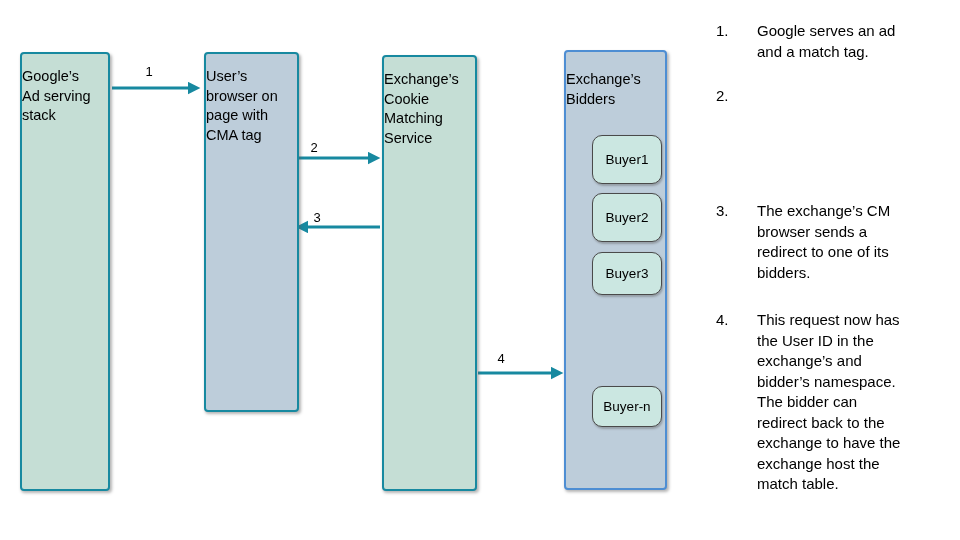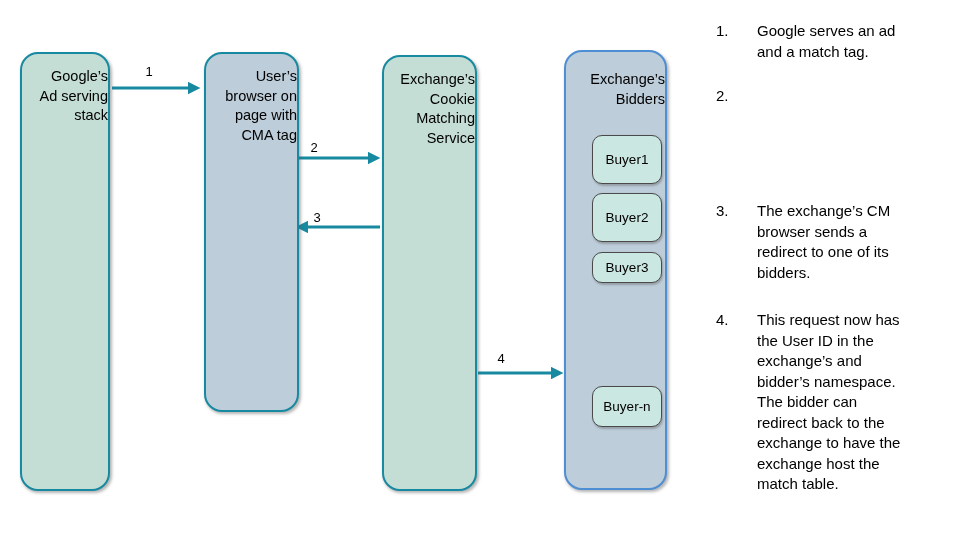--- a/index.html
+++ b/index.html
@@ -16,24 +16,24 @@
     overflow: hidden;
   }
   .arrows-svg {
     position: absolute;
     left: 0; top: 0;
     width: 960px; height: 540px;
     pointer-events: none;
   }
   .node {
     position: absolute;
-    border-radius: 18px;
+    border-radius: 4px;
     border: 2px solid var(--teal, #1789a0);
     box-shadow: 1.5px 2px 3px rgba(90,90,90,0.45);
-    text-align: right;
+    text-align: left;
   }
   .node.green { background: var(--node-green, #c5ded5); }
   .node.blue  { background: var(--node-blue, #bdcdda); }
   .node.blue-border { border-color: var(--bidders-border, #4e8ed3); }
   .node-label {
     margin-top: 13px;
     font-size: 14.5px;
     line-height: 19.5px;
     white-space: pre-line;
     color: #000;
@@ -125,21 +125,21 @@
   <div class="node blue blue-border" style="left:564px; top:50px; width:103px; height:440px;">
     <div class="node-label" style="margin-top:18px;">Exchange’s
 Bidders</div>
 
     <div class="buyer" style="top:83px; height:49px;">
       <span class="buyer-label">Buyer1</span>
     </div>
     <div class="buyer" style="top:141px; height:49px;">
       <span class="buyer-label">Buyer2</span>
     </div>
-    <div class="buyer" style="top:200px; height:31px;">
+    <div class="buyer" style="top:200px; height:43px;">
       <span class="buyer-label">Buyer3</span>
     </div>
     <div class="buyer" style="top:334px; height:41px;">
       <span class="buyer-label">Buyer-n</span>
     </div>
   </div>
 
   <div>
     <div class="step" style="top:21px;">
       <div class="step-num">1.</div>

